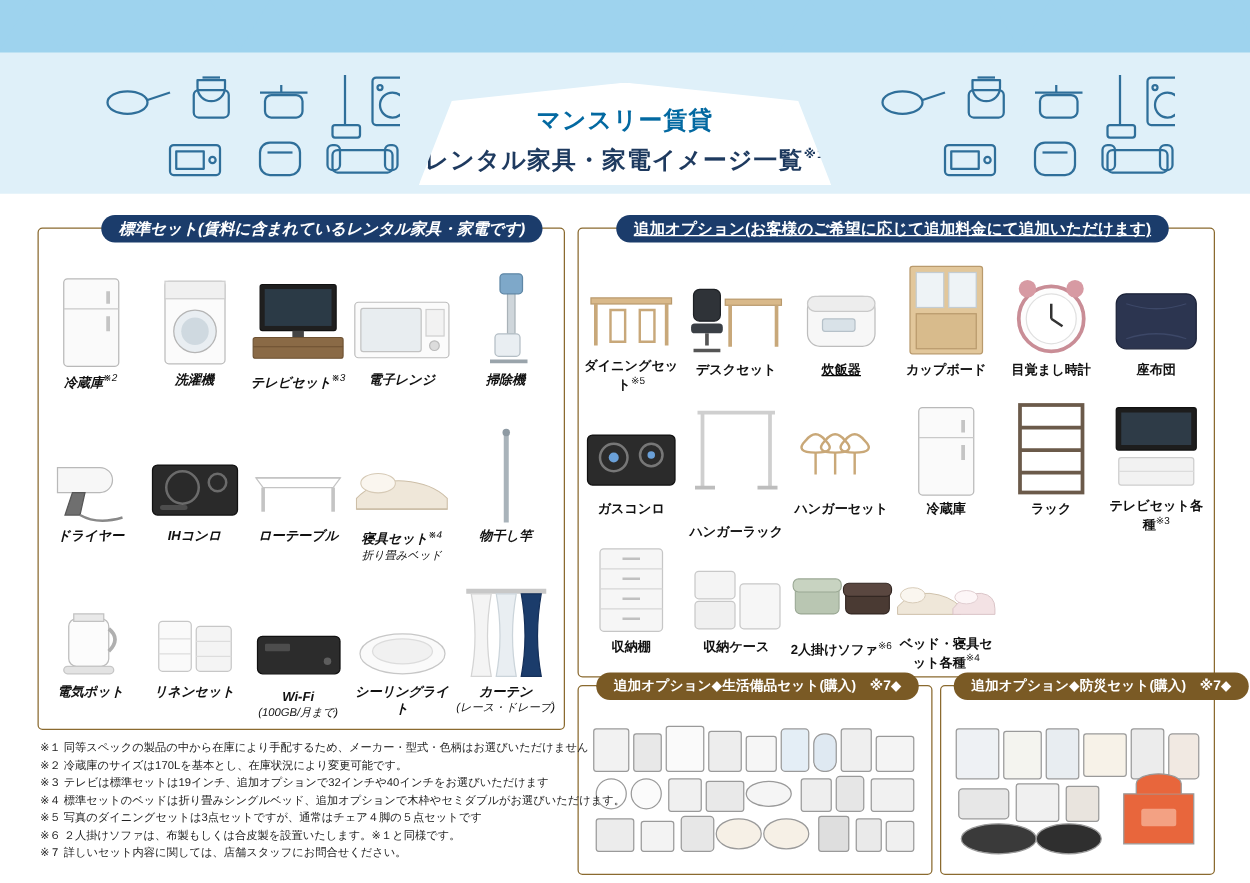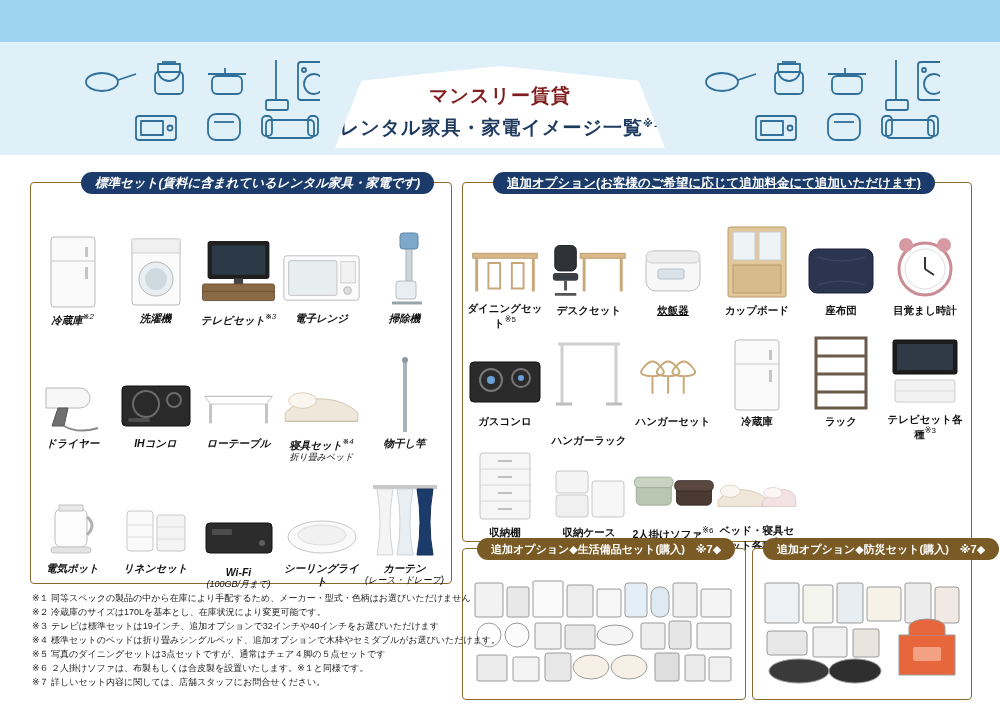--- a/index.html
+++ b/index.html
@@ -34,21 +34,21 @@
   }
   .title-badge{
     position:absolute;left:335px;top:66px;width:330px;height:82px;
     background:#ffffff;
     border-radius:6px 6px 0 0;
     box-shadow:0 0 0 1px #cfe7f4;
     display:flex;flex-direction:column;align-items:center;justify-content:center;
     clip-path:polygon(8% 18%, 50% 0%, 92% 18%, 100% 100%, 0% 100%);
   }
   .title-line1{
-    font-size:19px;font-weight:bold;color:#7f1d1d;letter-spacing:1px;margin-top:10px;
+    font-size:19px;font-weight:bold;color:#0369a1;letter-spacing:1px;margin-top:10px;
   }
   .title-line2{
     font-size:19px;font-weight:bold;color:#1e3a5f;letter-spacing:1px;margin-top:6px;
   }
   .title-note{font-size:10px;vertical-align:super;}
 
   .hdr-icons{position:absolute;top:48px;height:100px;}
   .hdr-icons.left{left:80px;}
   .hdr-icons.right{left:700px;}
 
@@ -70,21 +70,21 @@
     padding:0 14px;
   }
   .panel-title.brown{background:#7a5a25;}
 
   #panel-standard{left:30px;top:182px;width:420px;height:400px;font-style:italic;}
   #panel-options{left:462px;top:182px;width:508px;height:358px;}
   #panel-living{left:462px;top:548px;width:282px;height:150px;}
   #panel-disaster{left:752px;top:548px;width:218px;height:150px;}
 
   
-  .grid{position:absolute;left:0;top:36px;width:100%;display:flex;flex-wrap:wrap;}
+  .grid{position:absolute;left:0;top:22px;width:100%;display:flex;flex-wrap:wrap;}
   .cell{
     box-sizing:border-box;
     display:flex;flex-direction:column;align-items:center;justify-content:flex-start;
     padding-top:6px;
   }
   .thumb{
     display:flex;align-items:flex-end;justify-content:center;
     width:100%;
   }
   .caption{
@@ -444,38 +444,38 @@
             <rect x="6" y="4" width="58" height="70" rx="2" fill="#e2c79b" stroke="#b99a6d"></rect>
             <rect x="11" y="9" width="22" height="28" fill="#eef3f6" stroke="#c3ccd2"></rect>
             <rect x="37" y="9" width="22" height="28" fill="#eef3f6" stroke="#c3ccd2"></rect>
             <rect x="11" y="42" width="48" height="28" fill="#d8bb8c" stroke="#b99a6d"></rect>
           </svg>
         </div>
         <div class="caption">カップボード</div>
       </div>
       <div class="cell" style="width: 84px; height: 111px;">
         <div class="thumb" style="height: 76px;">
-          <svg width="76" height="62" viewBox="0 0 76 62">
-            <rect x="6" y="10" width="64" height="44" rx="8" fill="#2c3550" stroke="#1b2238"></rect>
-            <path d="M14 18 q24 8 48 0 M14 46 q24 -8 48 0" stroke="#3d4868" fill="none"></path>
-          </svg>
-        </div>
-        <div class="caption">座布団</div>
-      </div>
-      <div class="cell" style="width: 84px; height: 111px;">
-        <div class="thumb" style="height: 76px;">
           <svg width="70" height="70" viewBox="0 0 70 70">
             <circle cx="35" cy="38" r="26" fill="#fdfdfd" stroke="#c98d96" stroke-width="3"></circle>
             <circle cx="35" cy="38" r="20" fill="#ffffff" stroke="#e0e0e0"></circle>
             <path d="M35 38 v-12 M35 38 l9 6" stroke="#333" stroke-width="2"></path>
             <circle cx="16" cy="14" r="7" fill="#d79aa3"></circle>
             <circle cx="54" cy="14" r="7" fill="#d79aa3"></circle>
           </svg>
         </div>
         <div class="caption">目覚まし時計</div>
+      </div>
+      <div class="cell" style="width: 84px; height: 111px;">
+        <div class="thumb" style="height: 76px;">
+          <svg width="76" height="62" viewBox="0 0 76 62">
+            <rect x="6" y="10" width="64" height="44" rx="8" fill="#2c3550" stroke="#1b2238"></rect>
+            <path d="M14 18 q24 8 48 0 M14 46 q24 -8 48 0" stroke="#3d4868" fill="none"></path>
+          </svg>
+        </div>
+        <div class="caption">座布団</div>
       </div>
       <div class="cell" style="width: 84px; height: 111px;">
         <div class="thumb" style="height: 76px;">
           <svg width="80" height="60" viewBox="0 0 80 60">
             <rect x="5" y="10" width="70" height="40" rx="4" fill="#2b2b2b" stroke="#111"></rect>
             <circle cx="26" cy="28" r="11" fill="none" stroke="#777" stroke-width="2"></circle>
             <circle cx="26" cy="28" r="4" fill="#6aa0d8"></circle>
             <circle cx="56" cy="26" r="9" fill="none" stroke="#777" stroke-width="2"></circle>
             <circle cx="56" cy="26" r="3" fill="#6aa0d8"></circle>
           </svg>

